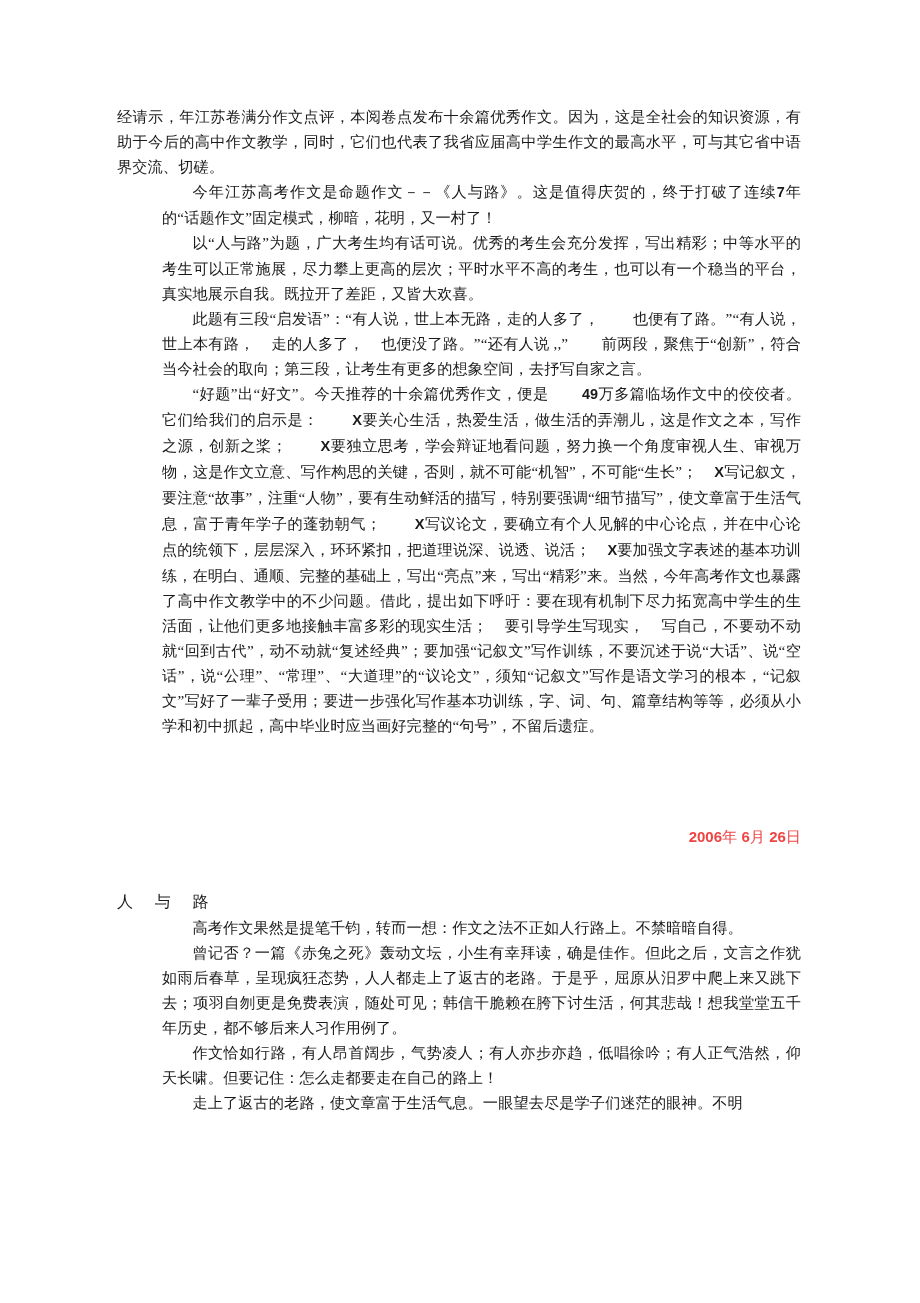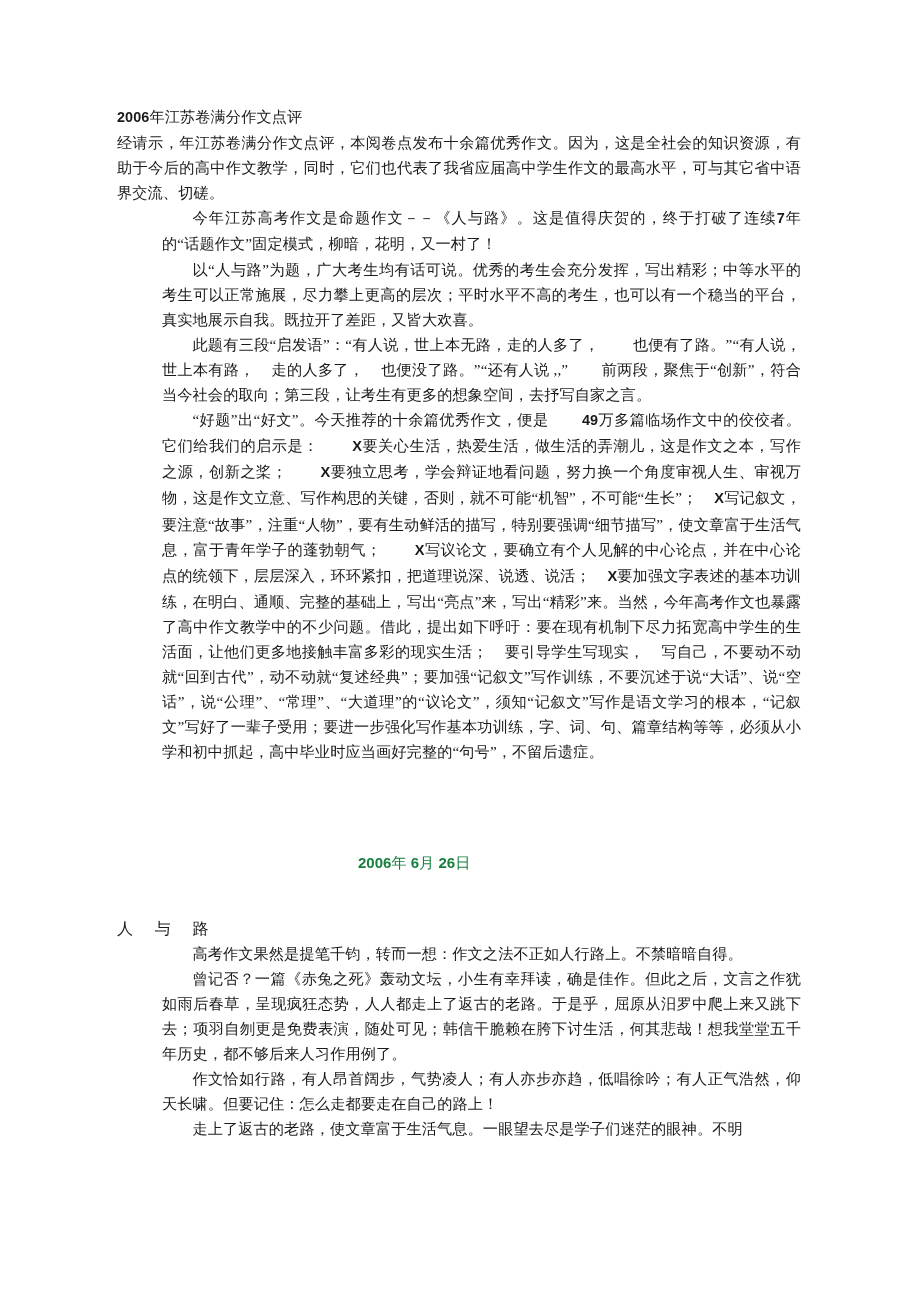--- a/index.html
+++ b/index.html
@@ -75,23 +75,23 @@
   .spacer-md {
     height: 40px;
   }
   .date-line {
     margin: 0;
     padding: 0;
     font-family: "Liberation Sans", "DejaVu Sans", sans-serif;
     font-weight: bold;
     font-size: 15px;
     line-height: 25.1px;
-    text-align: left;
+    text-align: right;
     padding-left: 241px;
-    color: #15803d;
+    color: #ef4444;
   }
   .date-line .cjk {
     font-family: "Liberation Serif", "DejaVu Serif", serif;
     font-weight: normal;
     font-size: 15.2px;
   }
   .section-heading {
     margin: 0;
     padding: 0;
     font-size: 16px;
@@ -103,21 +103,20 @@
     display: inline-block;
     width: 1.35em;
   }
 </style>
 </head>
 <body>
 
 <div class="page">
   <div class="doc-body">
 
-    <p class="para title"><span class="num">2006</span><span>年江苏卷满分作文点评</span></p>
 
     <p class="para">经请示，年江苏卷满分作文点评，本阅卷点发布十余篇优秀作文。因为，这是全社会的知识资源，有助于今后的高中作文教学，同时，它们也代表了我省应届高中学生作文的最高水平，可与其它省中语界交流、切磋。</p>
 
     <p class="para indent"><span>今年江苏高考作文是命题作文－－《人与路》。这是值得庆贺的，终于打破了连续</span><span class="num">7</span><span>年的“话题作文”固定模式，柳暗，花明，又一村了！</span></p>
 
     <p class="para indent">以“人与路”为题，广大考生均有话可说。优秀的考生会充分发挥，写出精彩；中等水平的考生可以正常施展，尽力攀上更高的层次；平时水平不高的考生，也可以有一个稳当的平台，真实地展示自我。既拉开了差距，又皆大欢喜。</p>
 
     <p class="para indent"><span>此题有三段“启发语”：“有人说，世上本无路，走的人多了，</span><span class="gap"></span><span>也便有了路。”“有人说，世上本有路，</span><span class="gap-sm"></span><span>走的人多了，</span><span class="gap-sm"></span><span>也便没了路。”“还有人说 ,,”</span><span class="gap"></span><span>前两段，聚焦于“创新”，符合当今社会的取向；第三段，让考生有更多的想象空间，去抒写自家之言。</span></p>
 
     <p class="para indent"><span>“好题”出“好文”。今天推荐的十余篇优秀作文，便是</span><span class="gap"></span><span class="num">49</span><span>万多篇临场作文中的佼佼者。它们给我们的启示是：</span><span class="gap"></span><span class="bullet">X</span><span>要关心生活，热爱生活，做生活的弄潮儿，这是作文之本，写作之源，创新之桨；</span><span class="gap"></span><span class="bullet">X</span><span>要独立思考，学会辩证地看问题，努力换一个角度审视人生、审视万物，这是作文立意、写作构思的关键，否则，就不可能“机智”，不可能“生长”；</span><span class="gap-sm"></span><span class="bullet">X</span><span>写记叙文，要注意“故事”，注重“人物”，要有生动鲜活的描写，特别要强调“细节描写”，使文章富于生活气息，富于青年学子的蓬勃朝气；</span><span class="gap"></span><span class="bullet">X</span><span>写议论文，要确立有个人见解的中心论点，并在中心论点的统领下，层层深入，环环紧扣，把道理说深、说透、说活；</span><span class="gap-sm"></span><span class="bullet">X</span><span>要加强文字表述的基本功训练，在明白、通顺、完整的基础上，写出“亮点”来，写出“精彩”来。当然，今年高考作文也暴露了高中作文教学中的不少问题。借此，提出如下呼吁：要在现有机制下尽力拓宽高中学生的生活面，让他们更多地接触丰富多彩的现实生活；</span><span class="gap-sm"></span><span>要引导学生写现实，</span><span class="gap-sm"></span><span>写自己，不要动不动就“回到古代”，动不动就“复述经典”；要加强“记叙文”写作训练，不要沉述于说“大话”、说“空话”，说“公理”、“常理”、“大道理”的“议论文”，须知“记叙文”写作是语文学习的根本，“记叙文”写好了一辈子受用；要进一步强化写作基本功训练，字、词、句、篇章结构等等，必须从小学和初中抓起，高中毕业时应当画好完整的“句号”，不留后遗症。</span></p>

